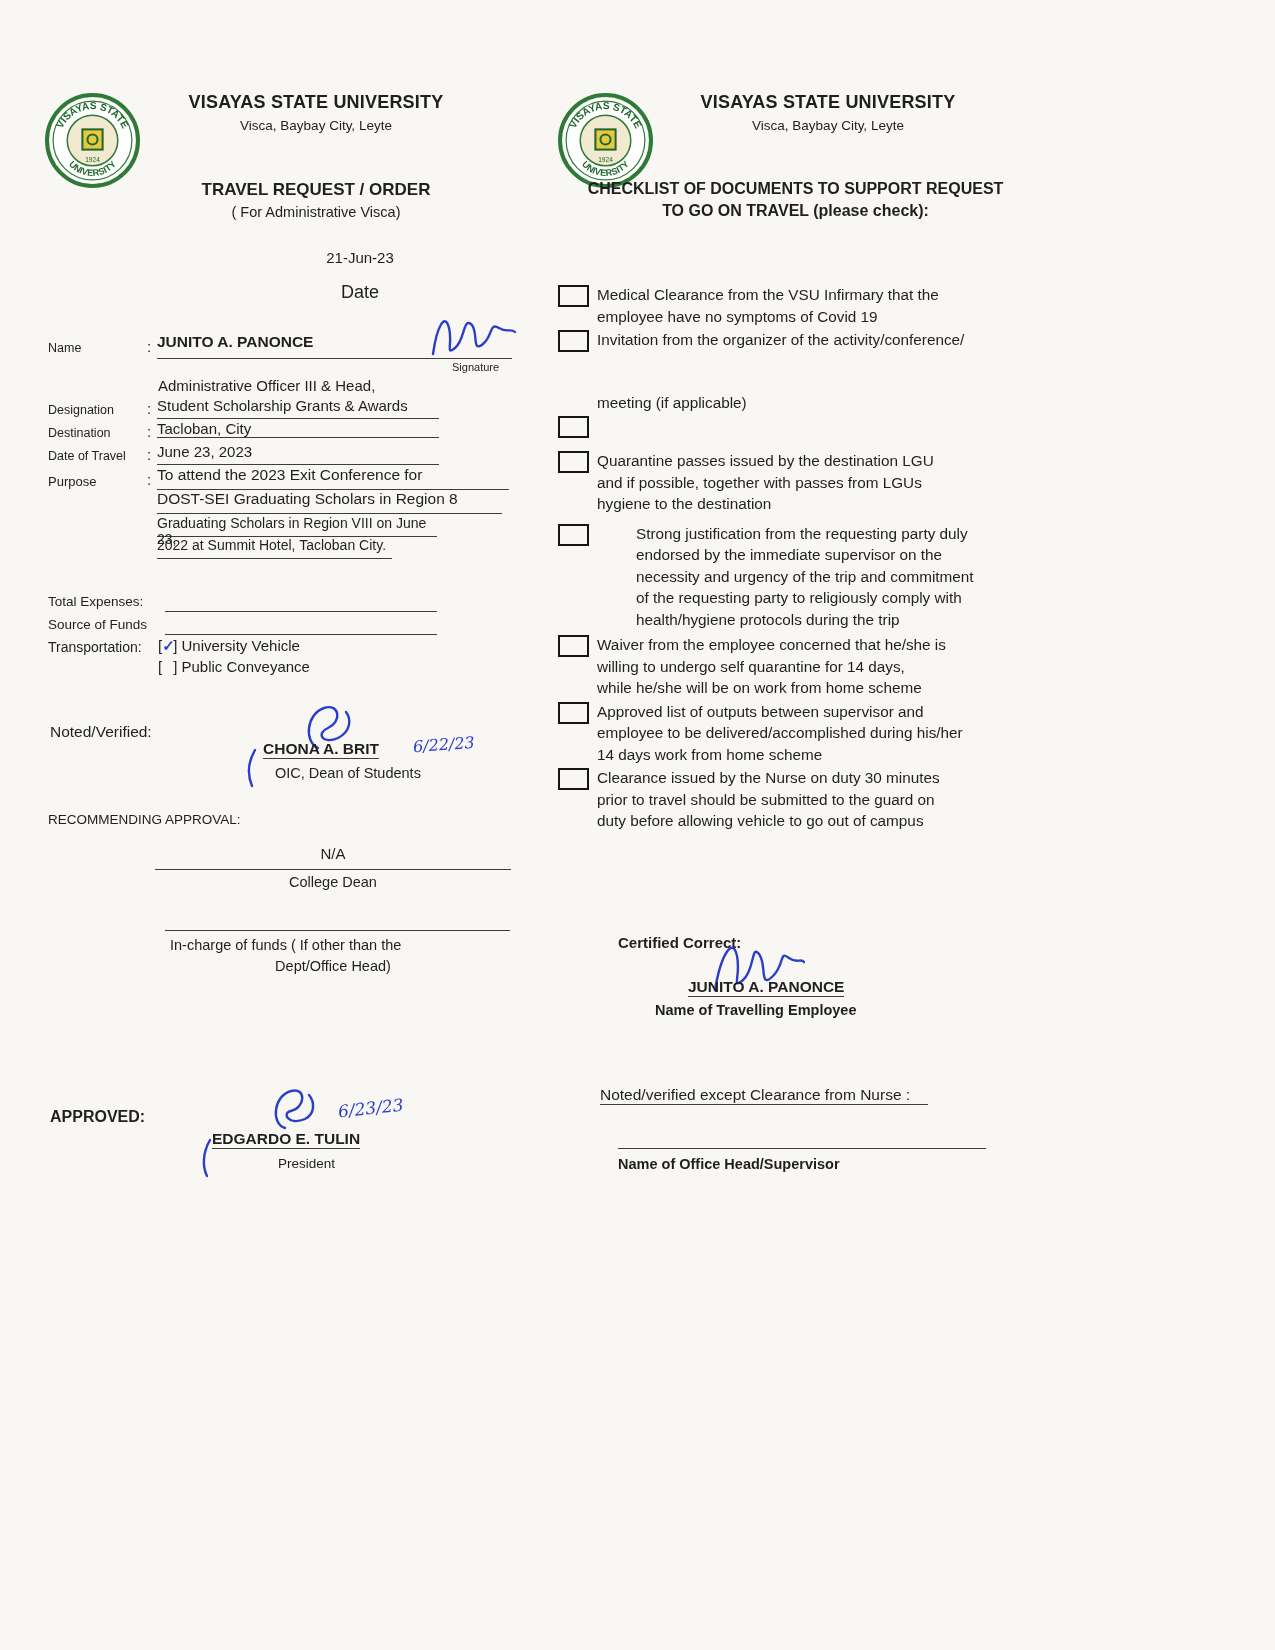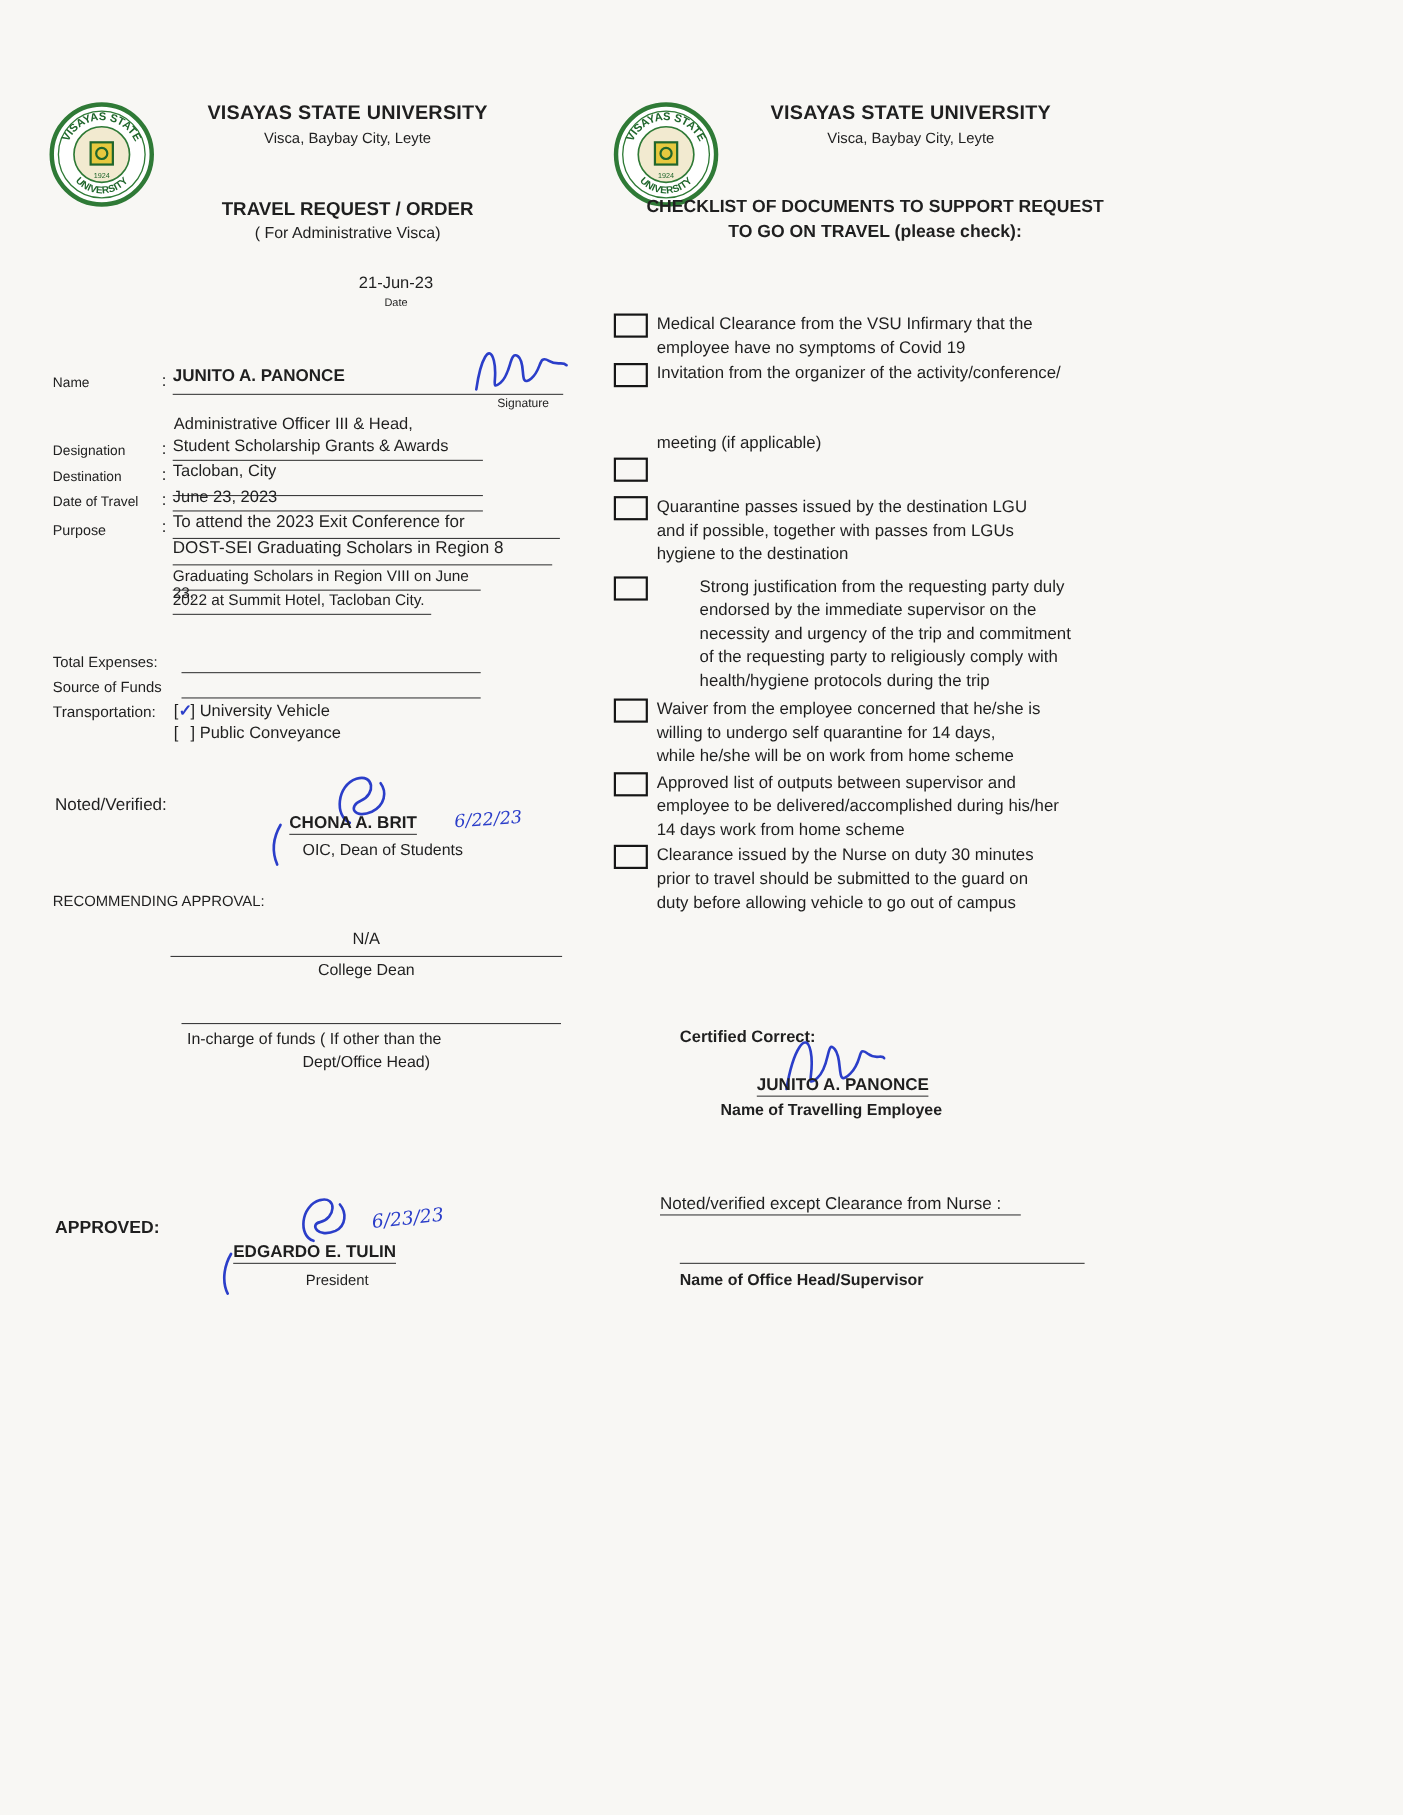--- a/index.html
+++ b/index.html
@@ -57,41 +57,41 @@
     <div class="addr">Visca, Baybay City, Leyte</div>
   </div>
 
   <div class="abs center" style="left:148px;top:180px;width:336px">
     <div class="b" style="font-size:17px">TRAVEL REQUEST / ORDER</div>
     <div style="font-size:14.5px;margin-top:4px">( For Administrative Visca)</div>
   </div>
 
   <div class="abs center" style="left:290px;top:249px;width:140px">
     <div style="font-size:15px">21-Jun-23</div>
-    <div style="font-size:10px;margin-top:4px">Date</div>
+    <div style="font-size:18px;margin-top:16px">Date</div>
   </div>
 
   <div class="abs flabel" style="left:48px;top:341px">Name</div>
   <div class="abs fval" style="left:147px;top:338px">:</div>
   <div class="abs uline" style="left:157px;top:333px;width:355px;height:26px">
     <span class="b" style="font-size:15.5px">JUNITO A. PANONCE</span>
   </div>
   <svg class="abs sig" style="left:425px;top:306px" width="95" height="55" viewBox="0 0 95 55">
     <path d="M8,48 C12,20 20,6 24,22 C28,38 20,50 30,42 C40,34 38,12 46,18 C54,24 46,48 58,38 C68,30 64,16 74,22 C82,27 86,22 90,26"></path>
   </svg>
   <div class="abs" style="left:452px;top:361px;font-size:11px">Signature</div>
 
   <div class="abs flabel" style="left:48px;top:403px">Designation</div>
   <div class="abs fval" style="left:147px;top:400px">:</div>
   <div class="abs fval" style="left:158px;top:377px">Administrative Officer III &amp; Head,</div>
   <div class="abs uline fval" style="left:157px;top:397px;width:282px;height:22px">Student Scholarship Grants &amp; Awards</div>
 
   <div class="abs flabel" style="left:48px;top:426px">Destination</div>
   <div class="abs fval" style="left:147px;top:423px">:</div>
-  <div class="abs uline fval" style="left:157px;top:420px;width:282px;height:31px">Tacloban, City</div>
+  <div class="abs uline fval" style="left:157px;top:420px;width:282px;height:18px">Tacloban, City</div>
 
   <div class="abs flabel" style="left:48px;top:449px">Date of Travel</div>
   <div class="abs fval" style="left:147px;top:446px">:</div>
   <div class="abs uline fval" style="left:157px;top:443px;width:282px;height:22px">June 23, 2023</div>
 
   <div class="abs flabel" style="left:48px;top:474px;font-size:13px">Purpose</div>
   <div class="abs fval" style="left:147px;top:471px">:</div>
   <div class="abs uline" style="left:157px;top:466px;width:352px;height:24px;font-size:15.5px">To attend the 2023 Exit Conference for</div>
   <div class="abs uline" style="left:157px;top:490px;width:345px;height:24px;font-size:15.5px">DOST-SEI Graduating Scholars in Region 8</div>
   <div class="abs uline" style="left:157px;top:515px;width:280px;height:22px;font-size:14px">Graduating Scholars in Region VIII on June 23,</div>

